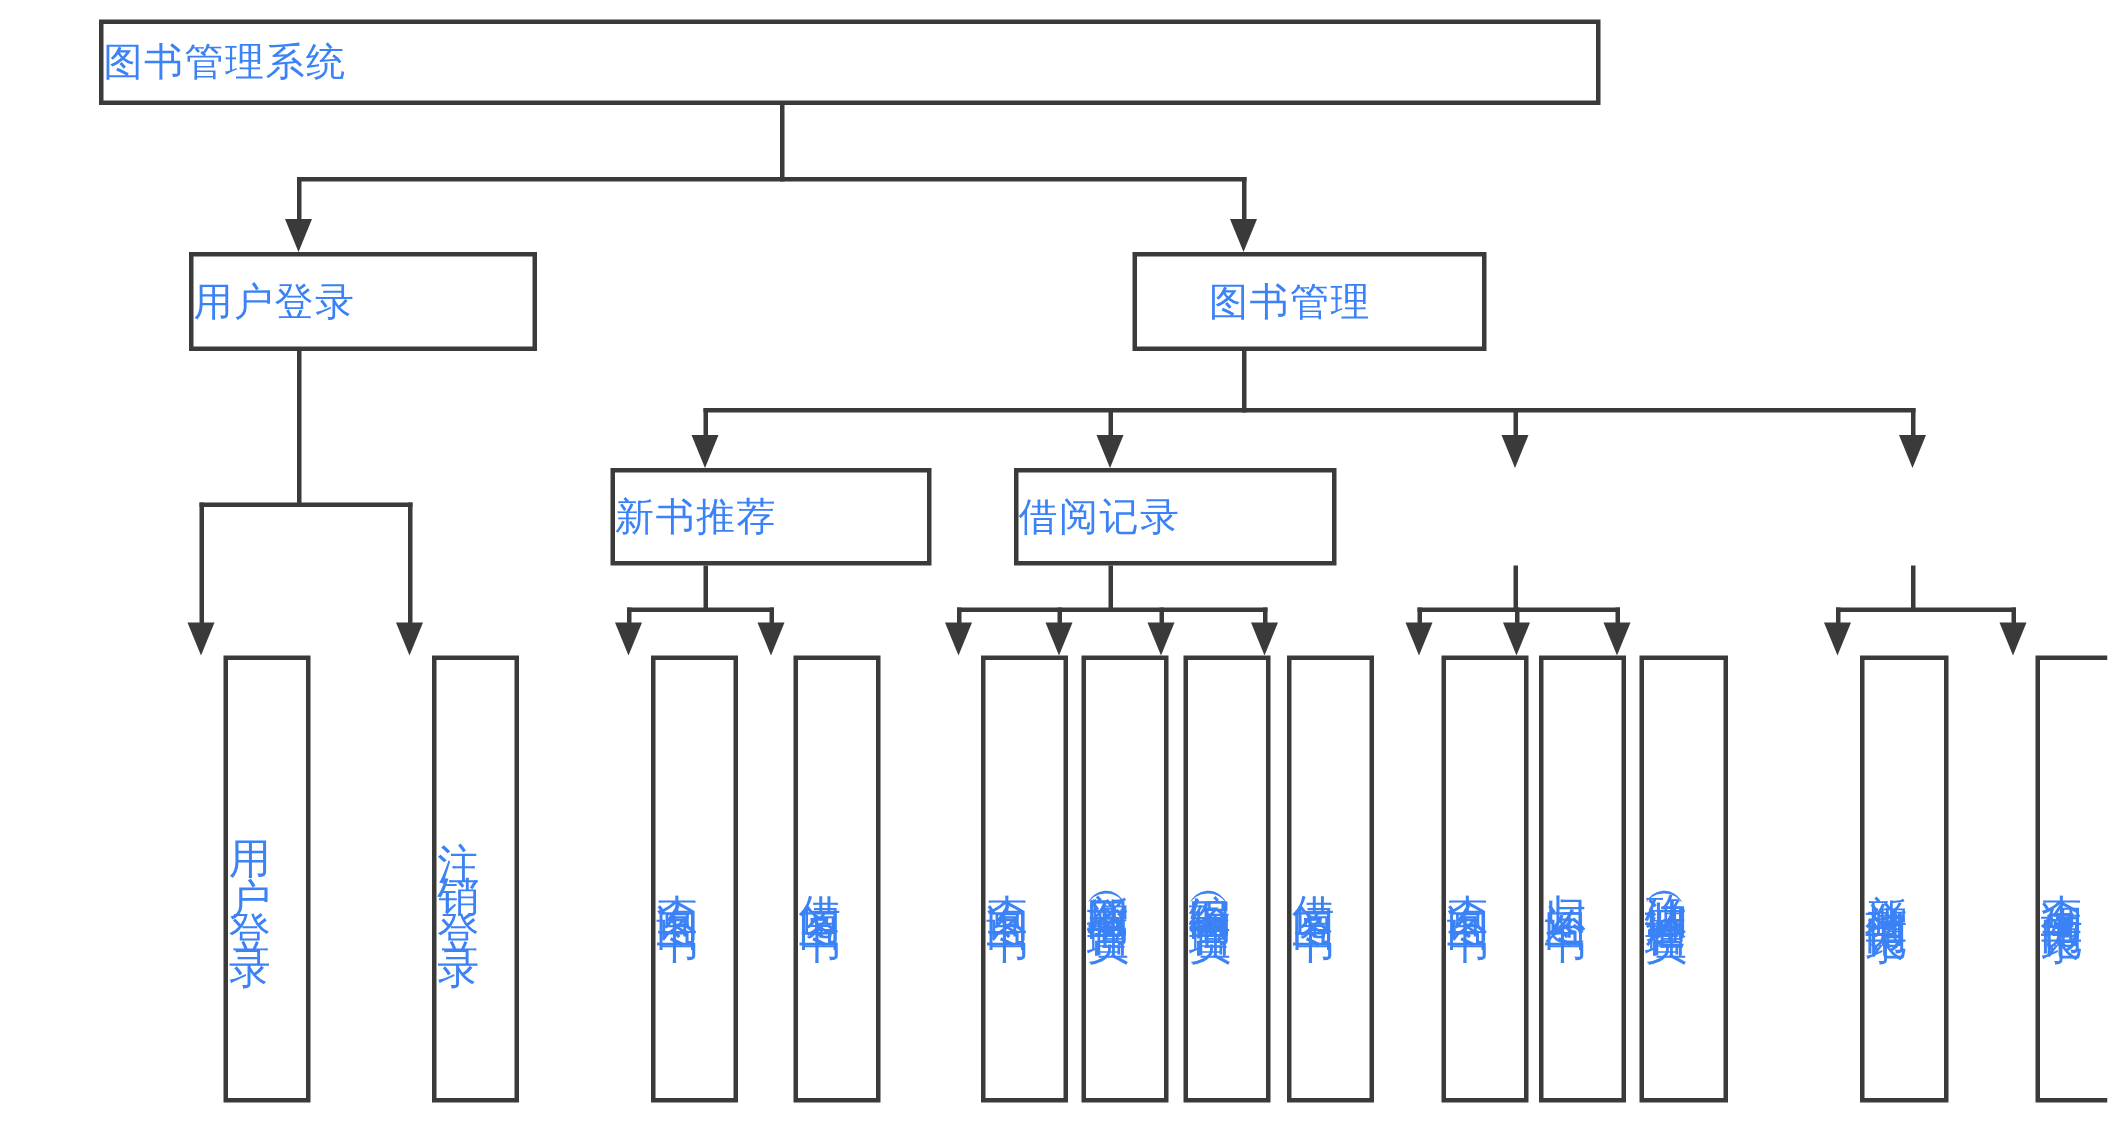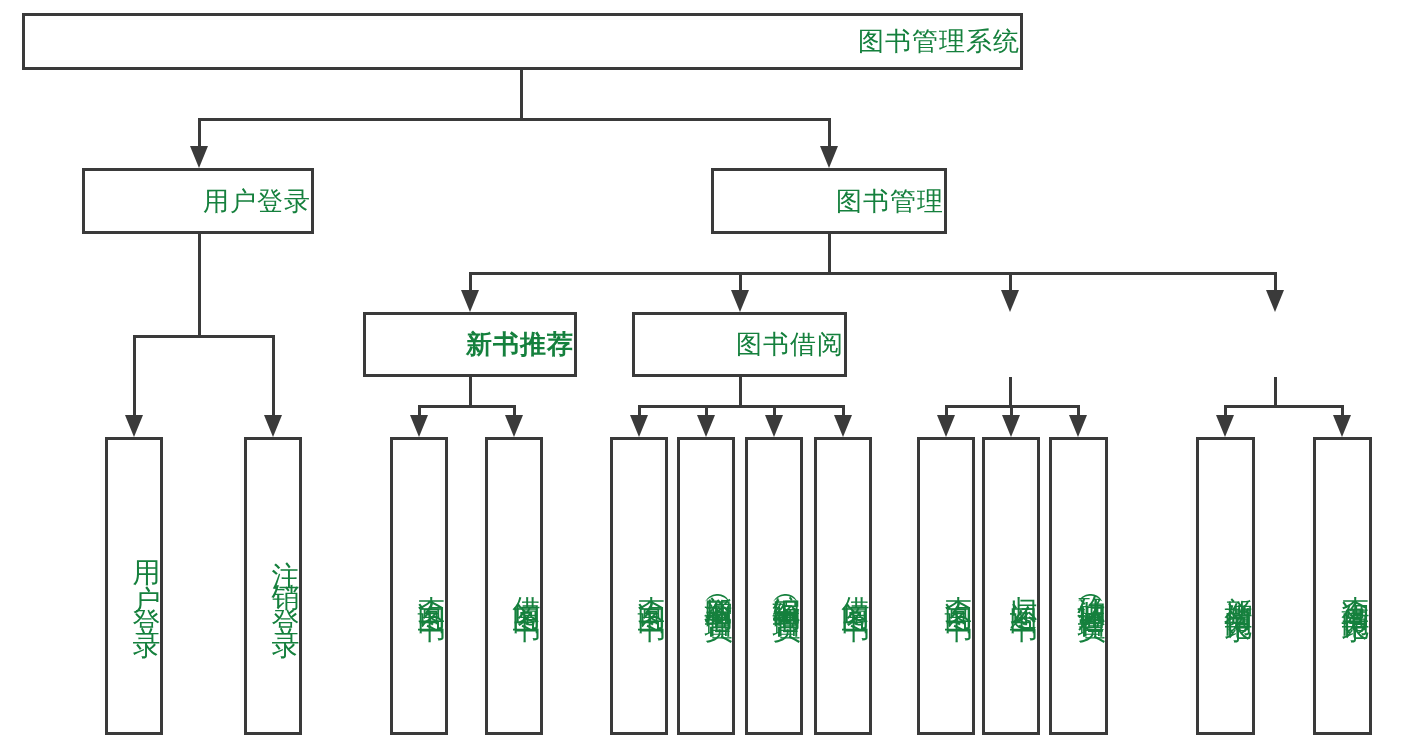--- a/index.html
+++ b/index.html
@@ -11,22 +11,23 @@
     overflow:hidden;
     font-family:"Liberation Sans","DejaVu Sans",sans-serif;
   }
   .box{
     position:absolute;
     background:#ffffff;
     border:3px solid #3a3a3a;
     box-sizing:border-box;
     display:flex;
     align-items:center;
-    justify-content:flex-end;
-    color:#15803d;
+    justify-content:flex-start;
+    color:#3b82f6;
+    margin-left:44px;
   }
   .hbox{font-size:26px;letter-spacing:1px;white-space:nowrap;}
   .vbox .vtxt{
     writing-mode:vertical-rl;
     text-orientation:mixed;
     line-height:1;
     font-size:28px;
     white-space:nowrap;
   }
   .sp-xl{letter-spacing:24px;}
@@ -63,21 +64,21 @@
   <div class="line" style="left:519.5px;top:70px;width:3px;height:51px;"></div>
   <div class="line" style="left:197.5px;top:118px;width:633px;height:3px;"></div>
   <div class="line" style="left:197.5px;top:118px;width:3px;height:30px;"></div>
   <div class="tri" style="left:190px;top:146px;"></div>
   <div class="line" style="left:827.5px;top:118px;width:3px;height:30px;"></div>
   <div class="tri" style="left:820px;top:146px;"></div>
 
   <div class="box hbox" style="left:82px;top:168px;width:232px;height:66px;">
     <span>用户登录</span>
   </div>
-  <div class="box hbox" style="left:711px;top:168px;width:236px;height:66px;">
+  <div class="box hbox" style="left:711px;top:168px;width:236px;height:66px;padding-left:48px;">
     <span>图书管理</span>
   </div>
 
   <div class="line" style="left:197.5px;top:234px;width:3px;height:104px;"></div>
   <div class="line" style="left:132.5px;top:335px;width:142px;height:3px;"></div>
   <div class="line" style="left:132.5px;top:335px;width:3px;height:82px;"></div>
   <div class="tri" style="left:125px;top:415px;"></div>
   <div class="line" style="left:271.5px;top:335px;width:3px;height:82px;"></div>
   <div class="tri" style="left:264px;top:415px;"></div>
 
@@ -85,25 +86,25 @@
   <div class="line" style="left:468.5px;top:272px;width:808px;height:3px;"></div>
   <div class="line" style="left:468.5px;top:272px;width:3px;height:20px;"></div>
   <div class="tri" style="left:461px;top:290px;"></div>
   <div class="line" style="left:738.5px;top:272px;width:3px;height:20px;"></div>
   <div class="tri" style="left:731px;top:290px;"></div>
   <div class="line" style="left:1008.5px;top:272px;width:3px;height:20px;"></div>
   <div class="tri" style="left:1001px;top:290px;"></div>
   <div class="line" style="left:1273.5px;top:272px;width:3px;height:20px;"></div>
   <div class="tri" style="left:1266px;top:290px;"></div>
 
-  <div class="box hbox" style="left:363px;top:312px;width:214px;height:65px;font-weight:bold;">
+  <div class="box hbox" style="left:363px;top:312px;width:214px;height:65px;">
     <span>新书推荐</span>
   </div>
   <div class="box hbox" style="left:632px;top:312px;width:215px;height:65px;">
-    <span>图书借阅</span>
+    <span>借阅记录</span>
   </div>
 
   <div class="line" style="left:468.5px;top:377px;width:3px;height:31px;"></div>
   <div class="line" style="left:417.5px;top:405px;width:98px;height:3px;"></div>
   <div class="line" style="left:417.5px;top:405px;width:3px;height:12px;"></div>
   <div class="tri" style="left:410px;top:415px;"></div>
   <div class="line" style="left:512.5px;top:405px;width:3px;height:12px;"></div>
   <div class="tri" style="left:505px;top:415px;"></div>
 
   <div class="line" style="left:738.5px;top:377px;width:3px;height:31px;"></div>

